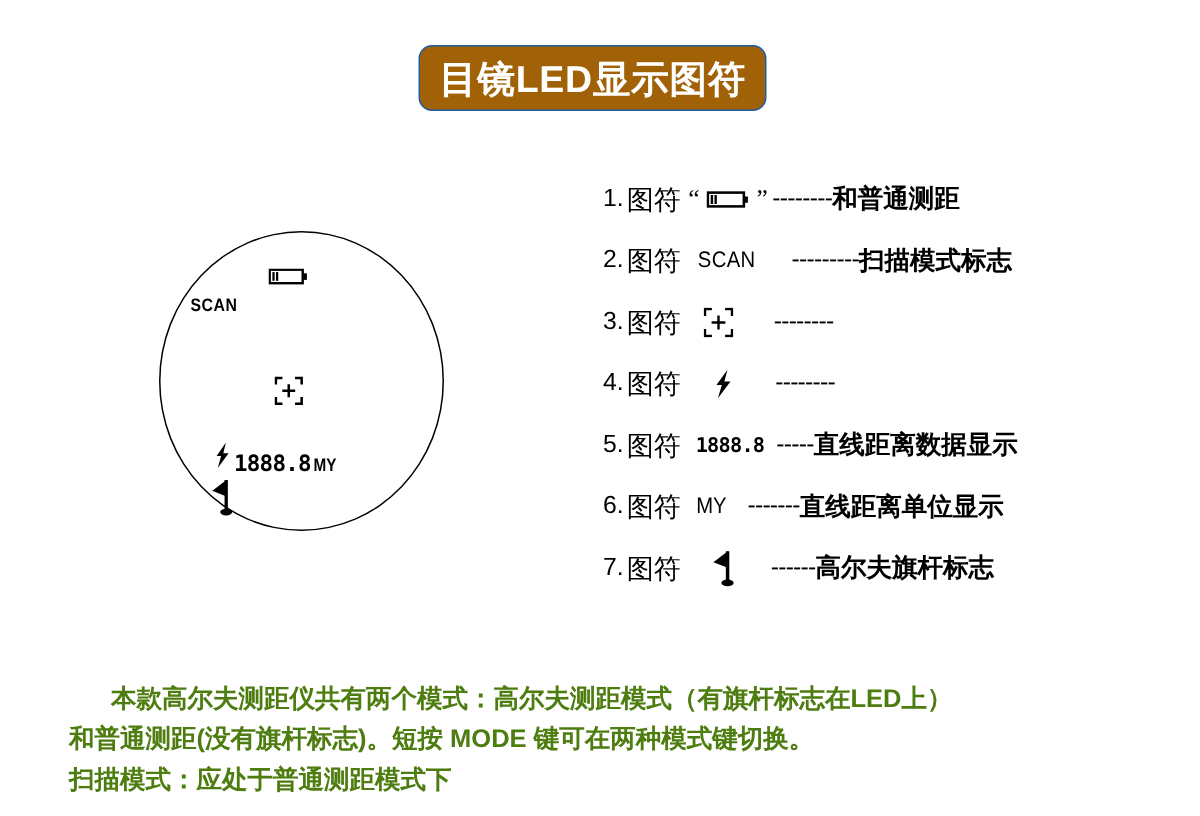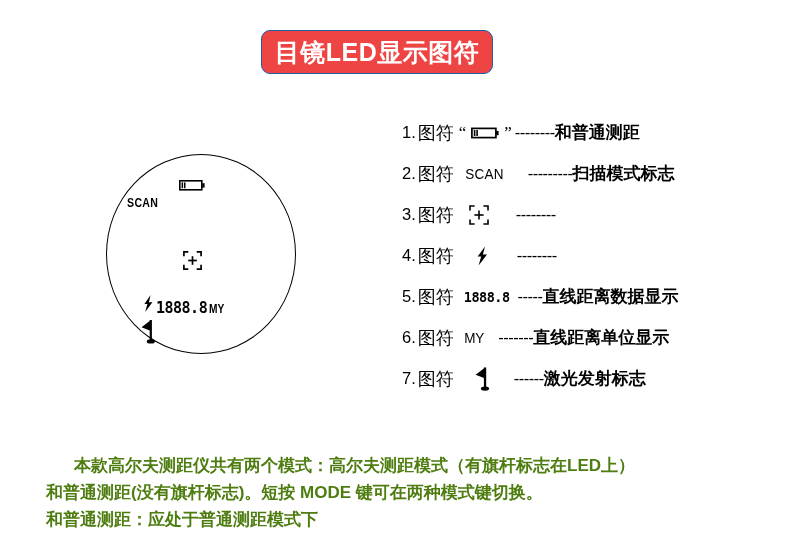--- a/index.html
+++ b/index.html
@@ -12,25 +12,25 @@
     height: 544px;
     position: relative;
     overflow: hidden;
     font-family: "Liberation Sans", sans-serif;
     color: #000;
   }
 
   
   #title-banner {
     position: absolute;
-    left: 261px;
+    left: 279px;
     top: 30px;
     width: 232px;
     height: 44px;
-    background: #ef4444;
+    background: #a16207;
     border: 1px solid #1c5ea8;
     border-radius: 9px;
     box-sizing: border-box;
     display: flex;
     align-items: center;
     justify-content: center;
   }
   #title-text {
     color: #ffffff;
     font-size: 25px;
@@ -310,21 +310,21 @@
     <span class="lg-index">7.</span>
     <span class="lg-word">图符</span>
     <span class="lg-symbol" style="margin-left:18px">
       <svg width="20" height="26" viewBox="0 0 20 26">
         <path d="M13.2 1.5 L13.2 12.5 L3.6 8.8 Z" fill="#000"></path>
         <rect x="11.9" y="1.5" width="2.3" height="20.3" fill="#000"></rect>
         <ellipse cx="13.0" cy="22.6" rx="4.1" ry="2.2" fill="#000"></ellipse>
       </svg>
     </span>
     <span class="lg-dashes" style="margin-left:22px">------</span>
-    <span class="lg-desc">激光发射标志</span>
+    <span class="lg-desc">高尔夫旗杆标志</span>
   </div>
 </div>
 
 <div id="red-note">
   <span class="nl" id="red-line-1">本款高尔夫测距仪共有两个模式：高尔夫测距模式（有旗杆标志在LED上）</span>
   <span class="nl">和普通测距(没有旗杆标志)。短按 MODE 键可在两种模式键切换。</span>
-  <span class="nl">和普通测距：应处于普通测距模式下</span>
+  <span class="nl">扫描模式：应处于普通测距模式下</span>
 </div>
 
 </body></html>

